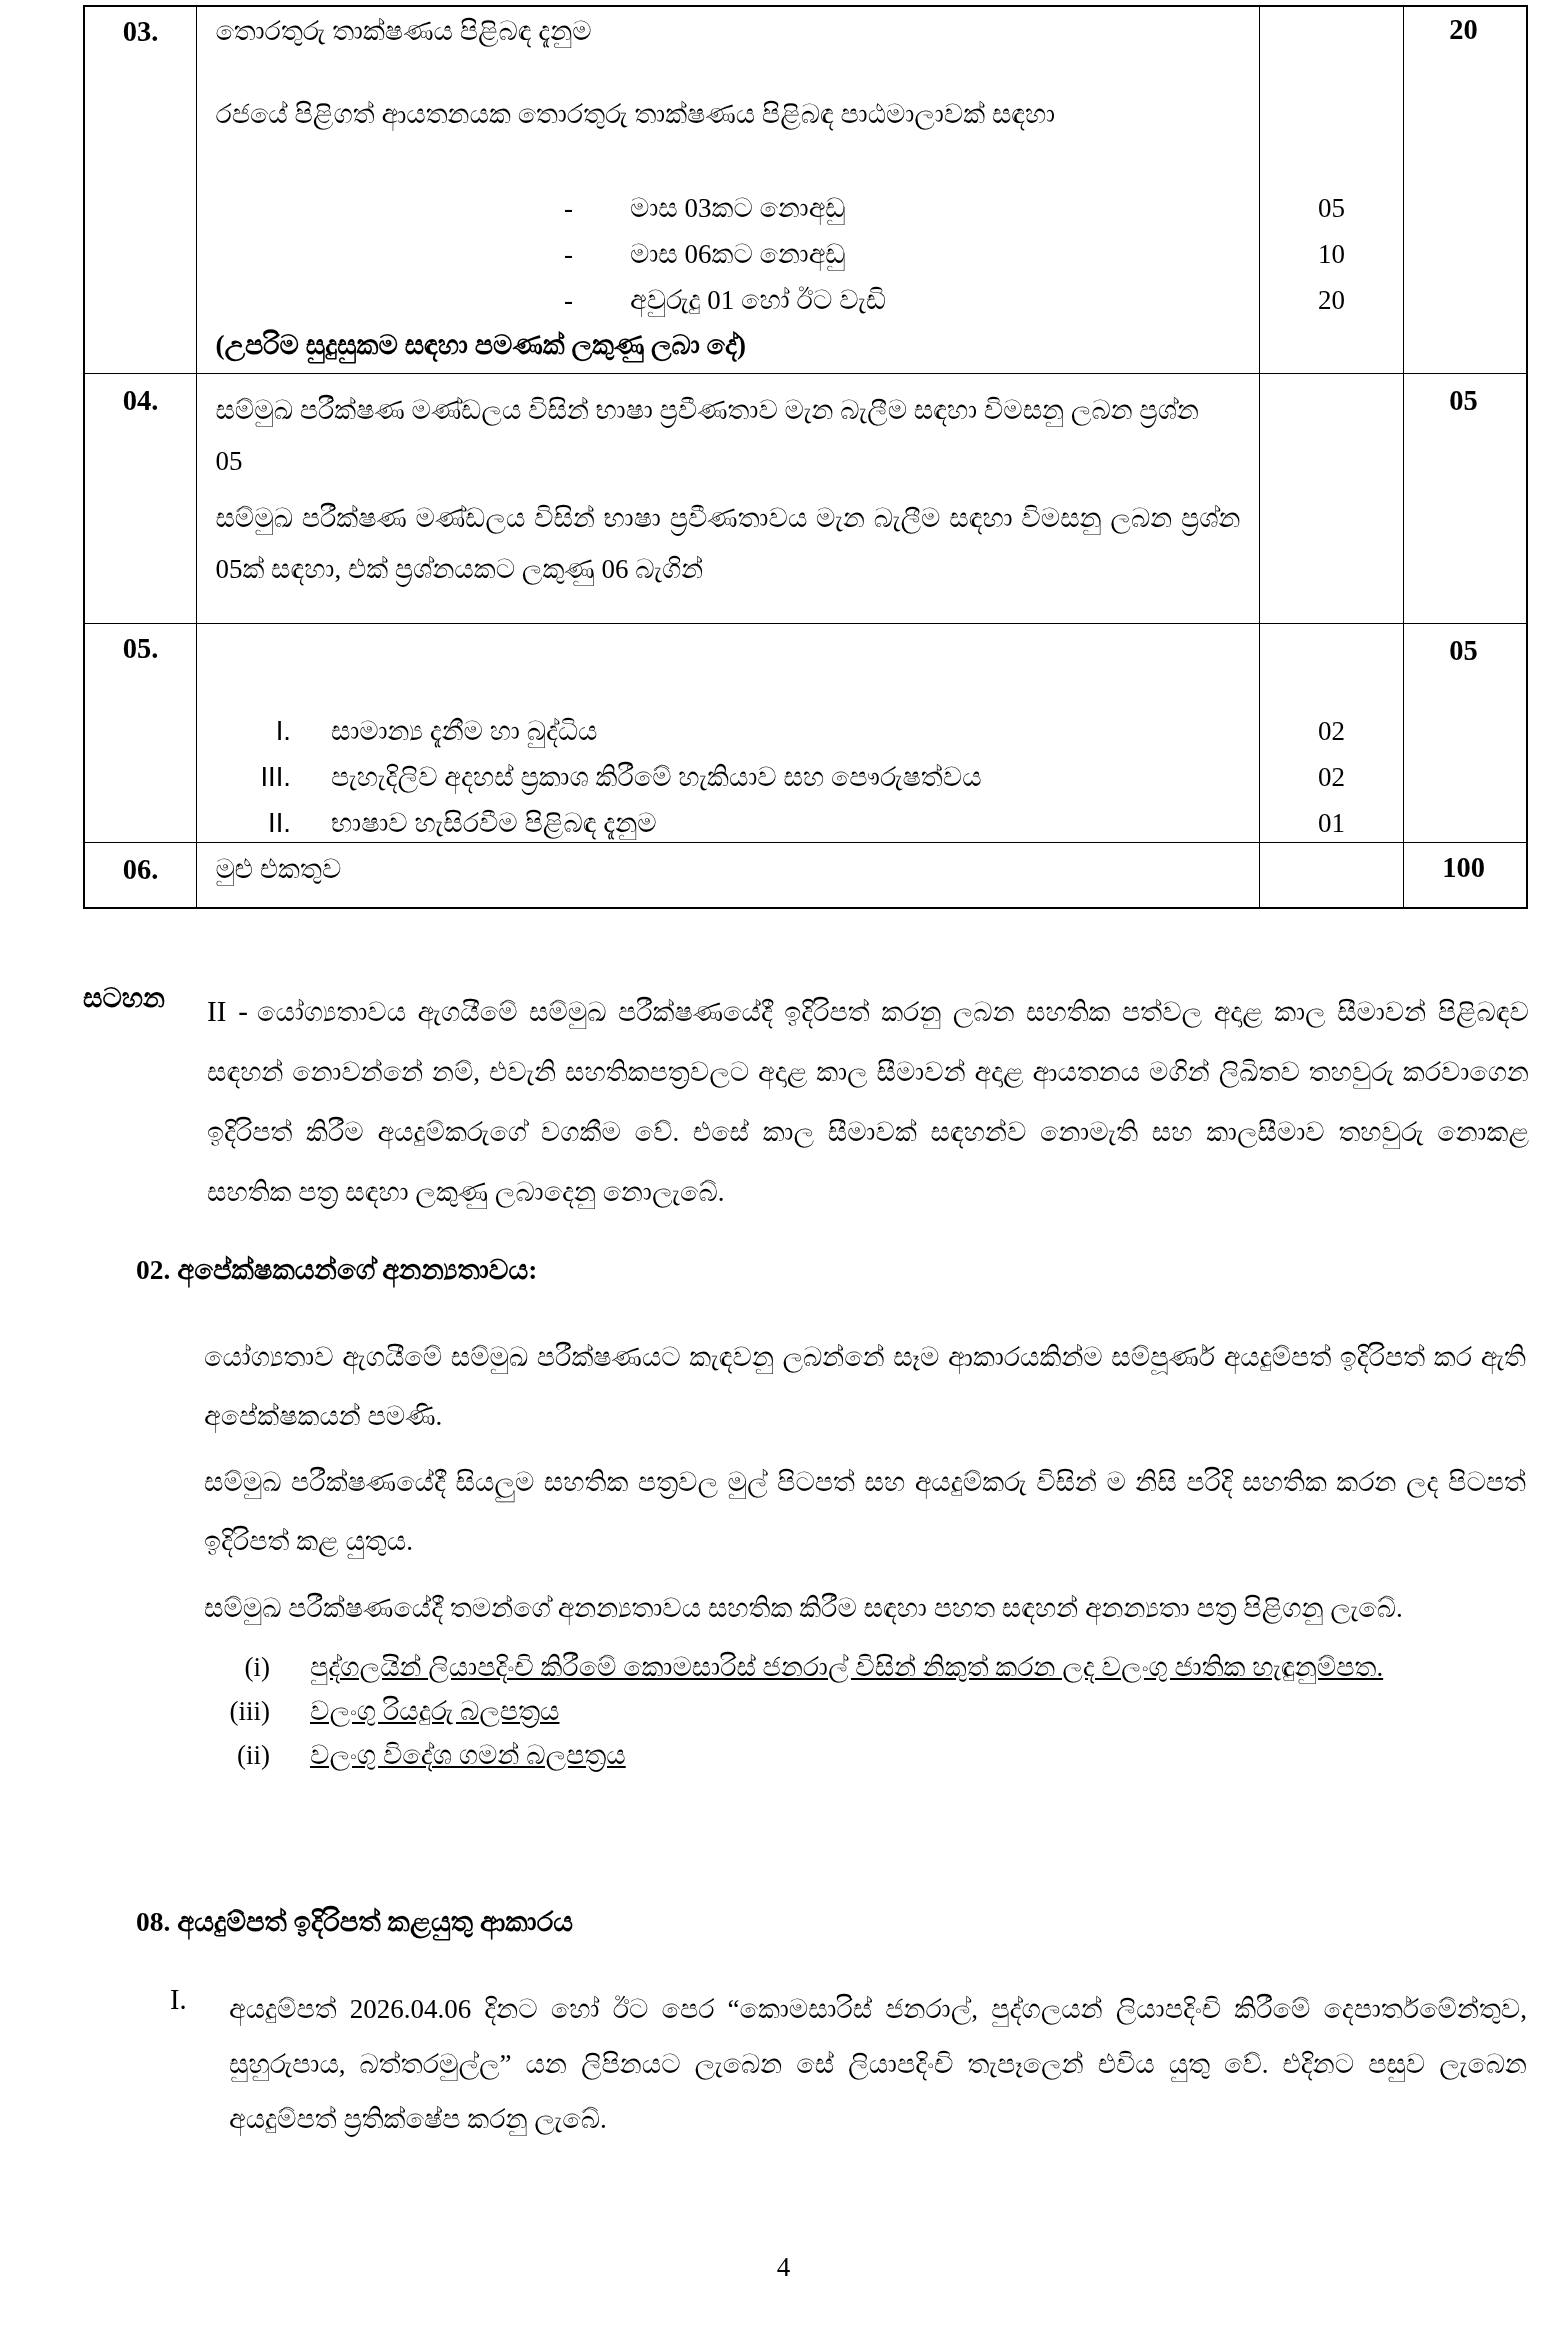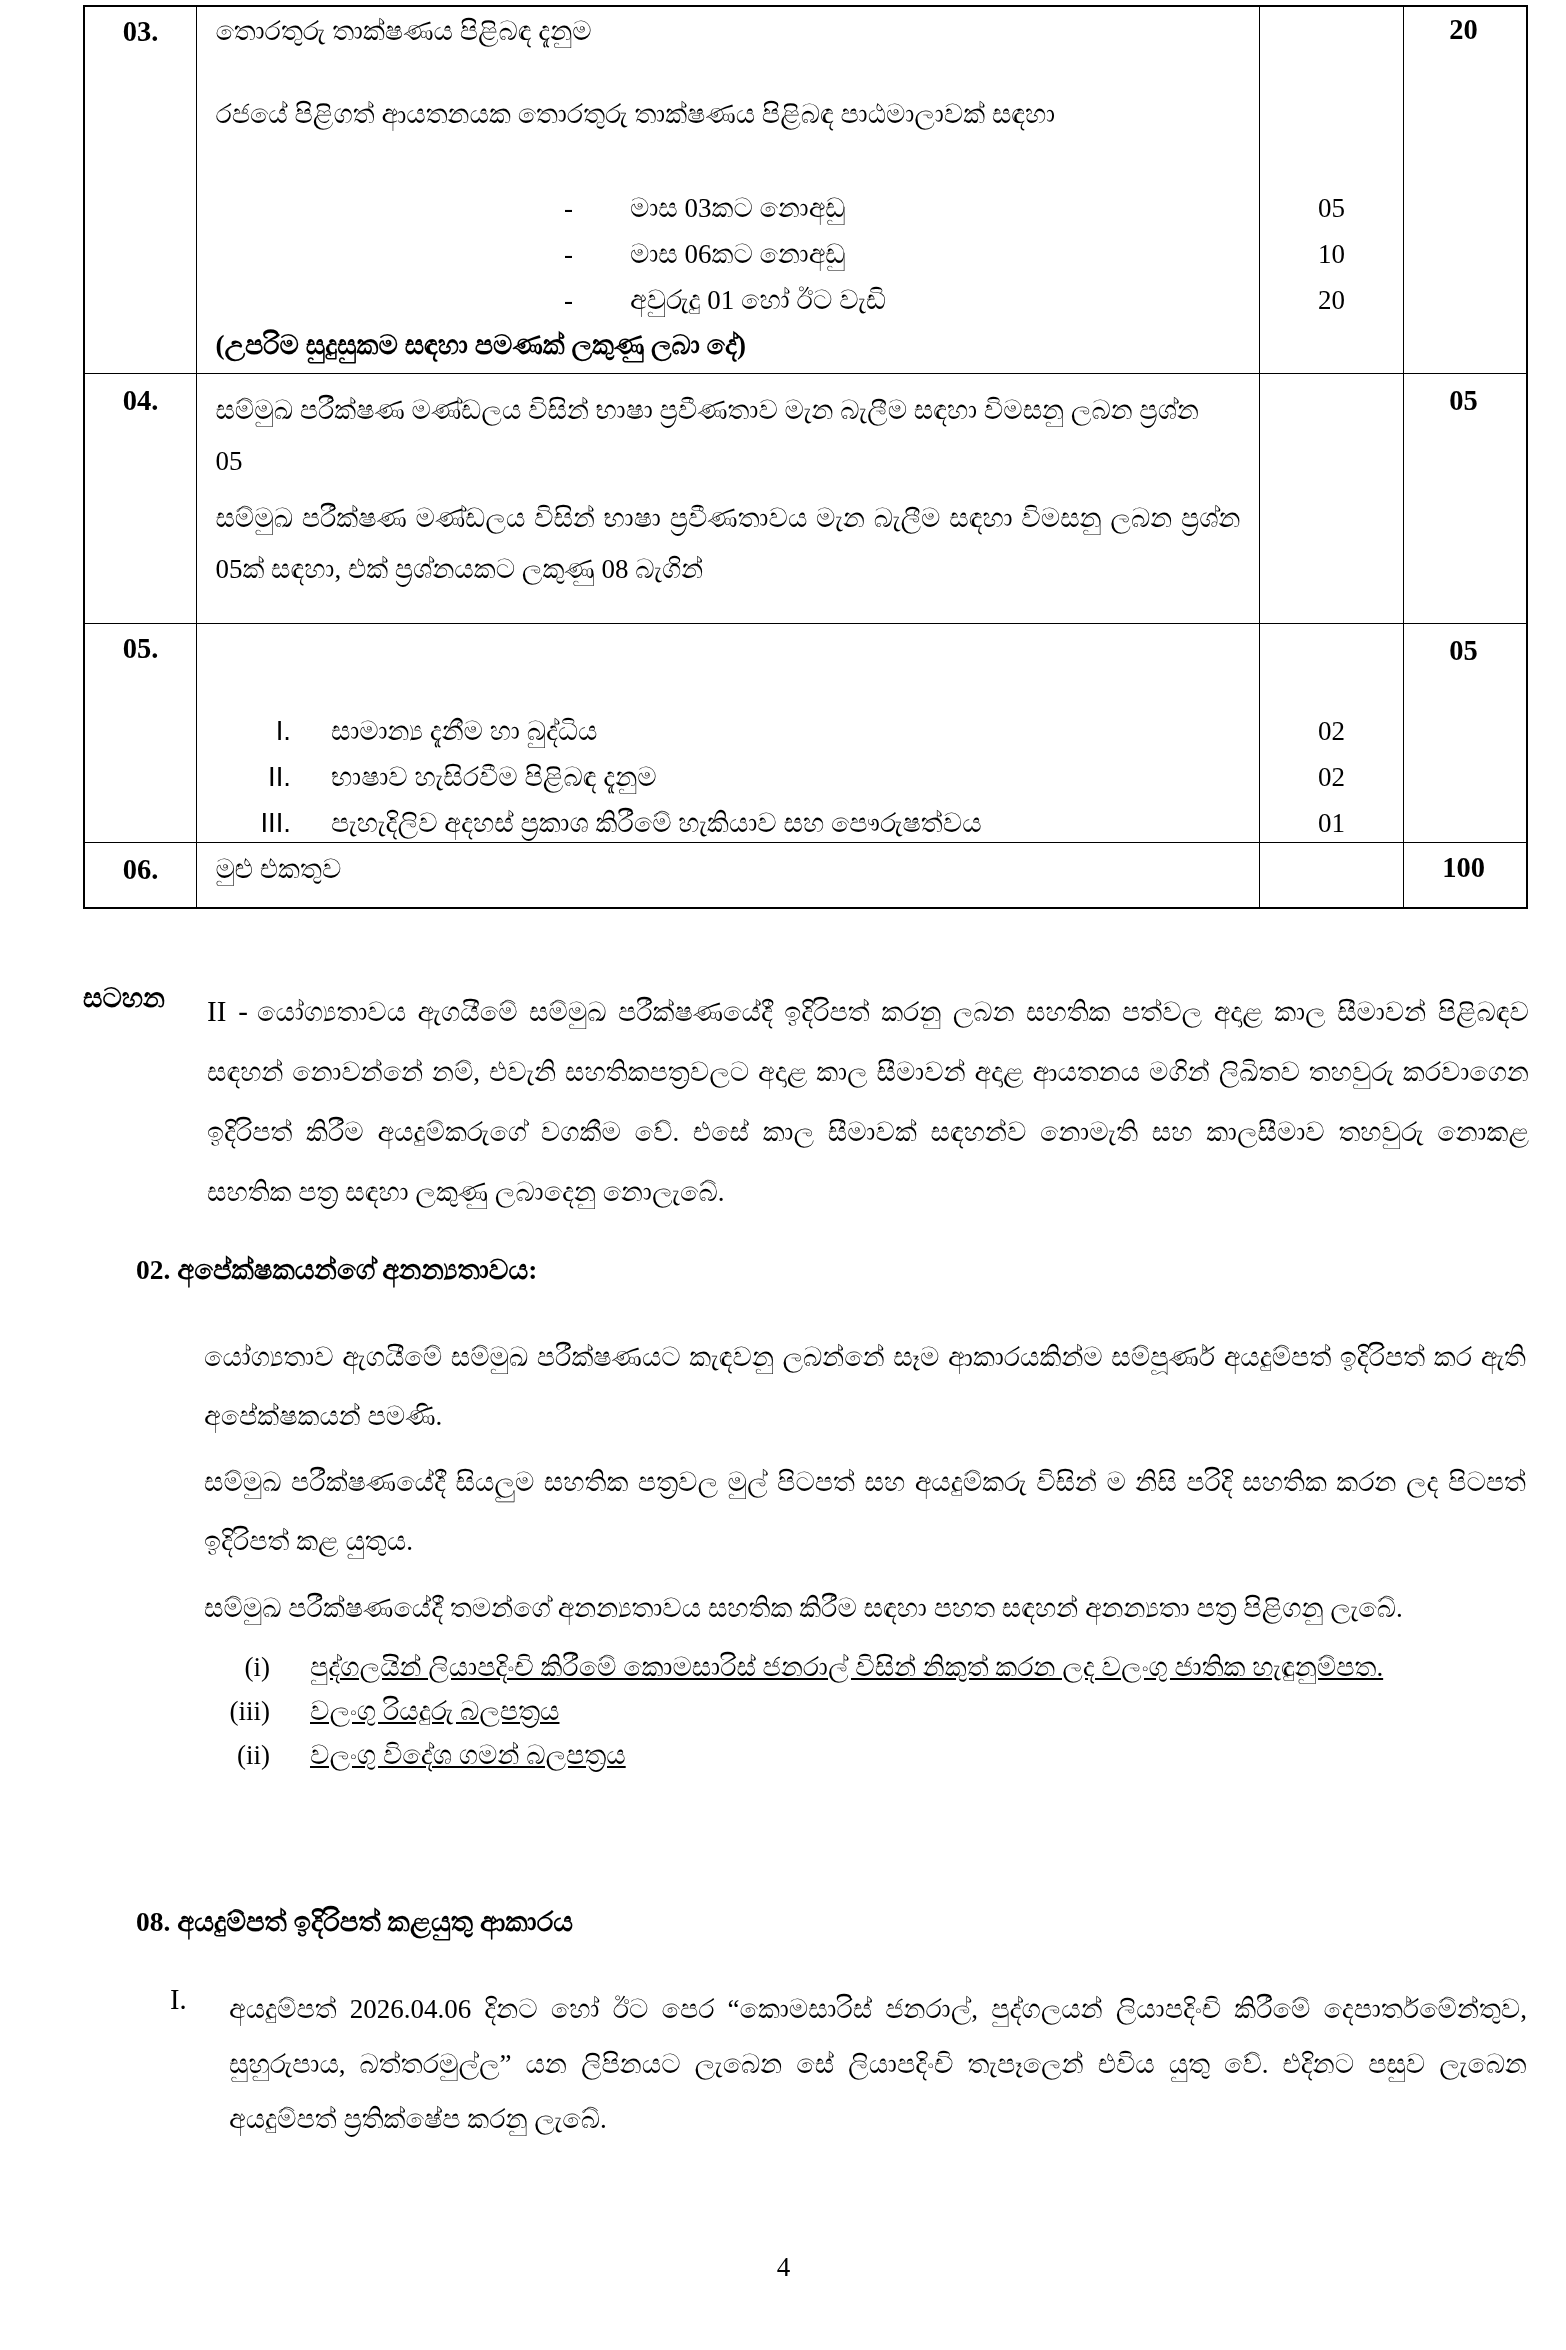--- a/index.html
+++ b/index.html
@@ -105,35 +105,35 @@
     </div>
     <div class="cell c-tot">
       <div class="val-top8">20</div>
     </div>
   </div>
 
   <div class="trow r04">
     <div class="cell c-no">04.</div>
     <div class="cell c-desc">
       <div class="row-title">සම්මුඛ පරීක්ෂණ මණ්ඩලය විසින් භාෂා ප්‍රවීණතාව මැන බැලීම සඳහා විමසනු ලබන ප්‍රශ්න 05</div>
-      <div class="row-body">සම්මුඛ පරීක්ෂණ මණ්ඩලය විසින් භාෂා ප්‍රවීණතාවය මැන බැලීම සඳහා විමසනු ලබන ප්‍රශ්න 05ක් සඳහා, එක් ප්‍රශ්නයකට ලකුණු 08 බැගින්</div>
+      <div class="row-body">සම්මුඛ පරීක්ෂණ මණ්ඩලය විසින් භාෂා ප්‍රවීණතාවය මැන බැලීම සඳහා විමසනු ලබන ප්‍රශ්න 05ක් සඳහා, එක් ප්‍රශ්නයකට ලකුණු 06 බැගින්</div>
     </div>
     <div class="cell c-sub"></div>
     <div class="cell c-tot">
       <div class="val-top12">05</div>
     </div>
   </div>
 
   <div class="trow r05">
     <div class="cell c-no">05.</div>
     <div class="cell c-desc">
       <div class="items">
         <div class="ritem"><span class="rlabel">I.</span><span>සාමාන්‍ය දැනීම හා බුද්ධිය</span></div>
+        <div class="ritem"><span class="rlabel">III.</span><span>පැහැදිලිව අදහස් ප්‍රකාශ කිරීමේ හැකියාව සහ පෞරුෂත්වය</span></div>
         <div class="ritem"><span class="rlabel">II.</span><span>භාෂාව හැසිරවීම පිළිබඳ දැනුම</span></div>
-        <div class="ritem"><span class="rlabel">III.</span><span>පැහැදිලිව අදහස් ප්‍රකාශ කිරීමේ හැකියාව සහ පෞරුෂත්වය</span></div>
       </div>
     </div>
     <div class="cell c-sub">
       <div class="stack">
         <div>02</div>
         <div>02</div>
         <div>01</div>
       </div>
     </div>
     <div class="cell c-tot">

